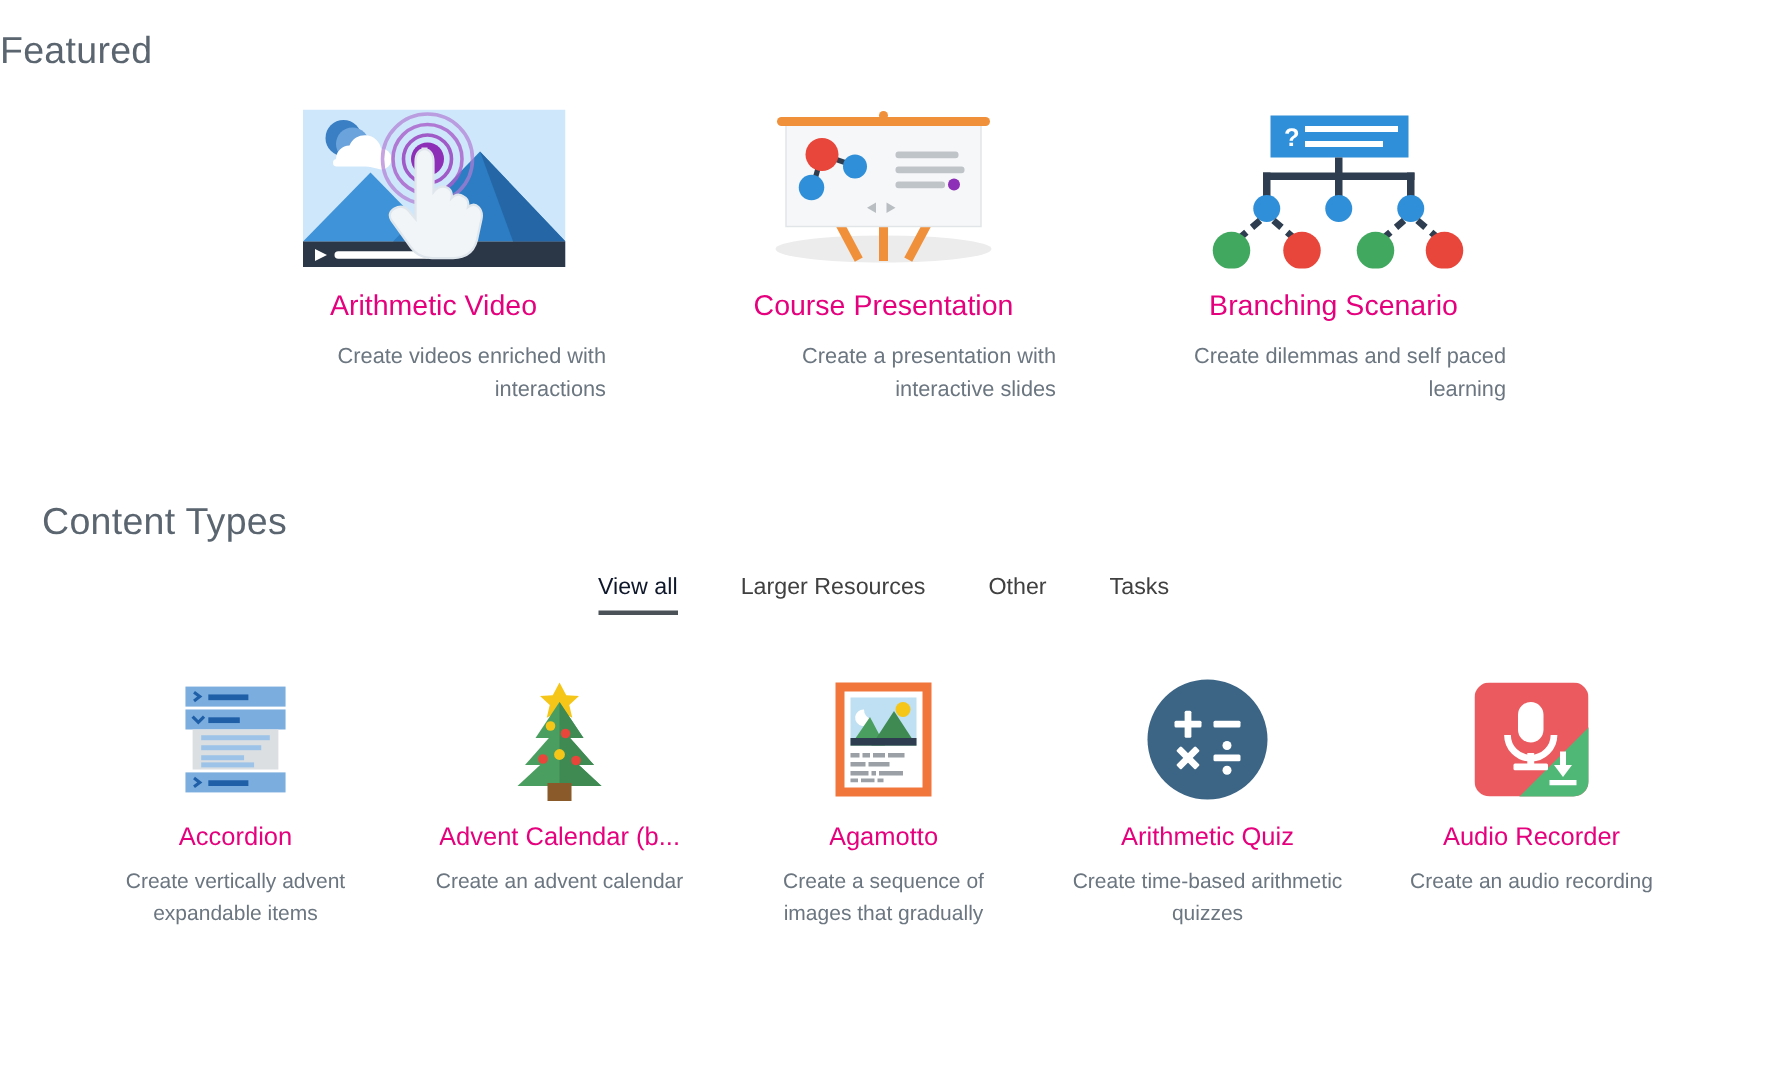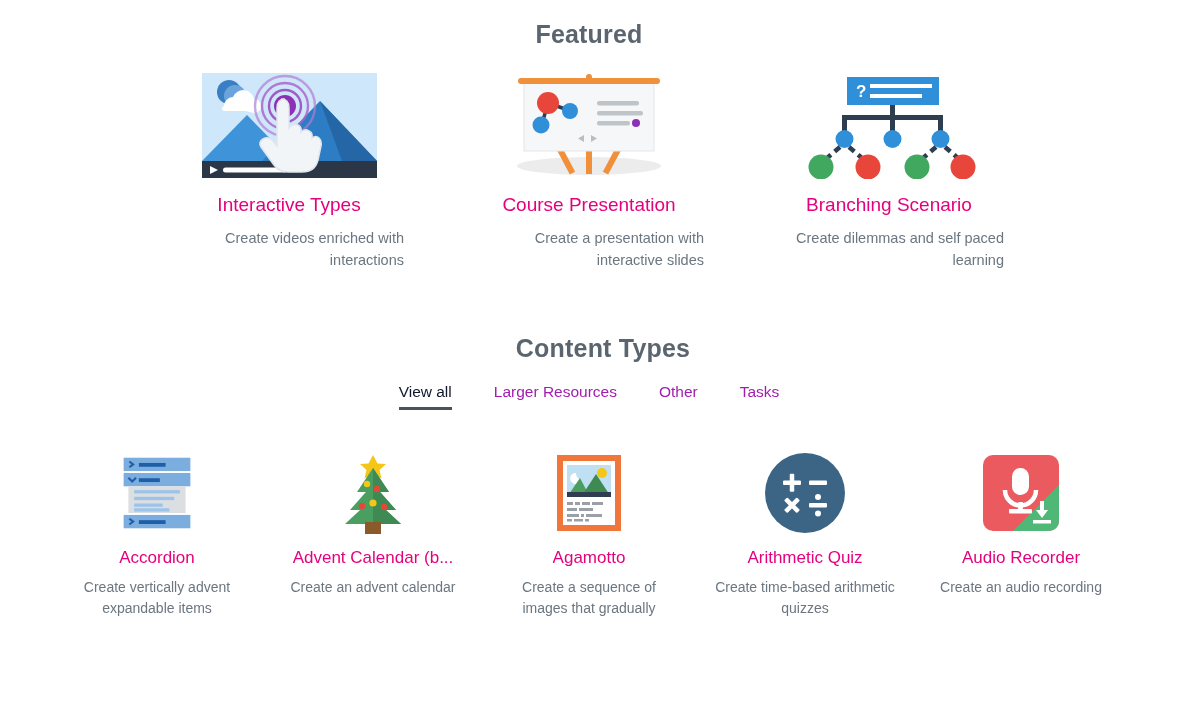--- a/index.html
+++ b/index.html
@@ -7,23 +7,22 @@
   html, body {
     margin: 0; padding: 0;
     width: 1178px; height: 728px;
     background: #ffffff;
     font-family: "Liberation Sans", "DejaVu Sans", sans-serif;
     overflow: hidden;
   }
   .page { width: 1178px; height: 728px; position: relative; background:#fff; }
 
   .section-title {
-    text-align: center;
     font-size: 25px;
-    font-weight: 700;
+    font-weight: 400;
     color: #5a6570;
     letter-spacing: .2px;
     margin: 0;
   }
   #featured-title { padding-top: 20px; }
   #content-types-title { padding-top: 0px; padding-left: 28px; }
 
   
   .featured-row {
     display: flex;
@@ -60,21 +59,21 @@
 
   
   .tabs {
     display: flex;
     justify-content: center;
     gap: 0px;
     margin-top: 20px;
   }
   .tab {
     font-size: 15.5px;
-    color: #a21caf;
+    color: #404040;
     padding: 0 21px 9px 21px;
     position: relative;
     cursor: pointer;
     white-space: nowrap;
   }
   .tab.active { color: #0f172a; }
   .tab.active::after {
     content: "";
     position: absolute;
     left: 21px; right: 21px; bottom: 0;
@@ -150,21 +149,21 @@
           <circle cx="83" cy="33" r="16" fill="none" stroke="#9b4bc2" stroke-width="2.4" opacity=".9"></circle>
           <circle cx="83" cy="33" r="11" fill="#8e2fb8"></circle>
 
           <rect x="0" y="88" width="175" height="17" fill="#2b3647"></rect>
           <polygon points="8,93 8,101 16,97" fill="#ffffff"></polygon>
           <rect x="21" y="94.5" width="64" height="5" rx="2.5" fill="#ffffff"></rect>
 
           <path d="M79 26 q8 0 8 9 l0 20 q4 -5 9 -3 q4 2 3 7 q4 -4 8 -1 q4 2 3 7 q4 -3 7 0 q3 3 2 8 l-3 14 q-3 12 -16 12 l-14 0 q-9 0 -14 -7 l-13 -18 q-3 -5 2 -8 q5 -3 9 1 l5 6 l0 -38 q0 -9 8 -9 z" fill="#f2f5f8" stroke="#dfe6ec" stroke-width="1.5"></path>
         </svg>
       </div>
-      <div class="featured-name">Interactive Types</div>
+      <div class="featured-name">Arithmetic Video</div>
       <div class="featured-desc">Create videos enriched with interactions</div>
     </div>
 
     <div class="featured-item">
       <div class="featured-art">
         <svg class="art-svg" width="175" height="110" viewBox="0 0 175 110">
           <ellipse cx="87" cy="96" rx="72" ry="9" fill="#ececec"></ellipse>
 
           <rect x="84" y="72" width="6" height="32" fill="#f0903b"></rect>
           <rect x="60" y="73" width="6" height="32" fill="#f0903b" transform="rotate(-28 63 89)"></rect>

